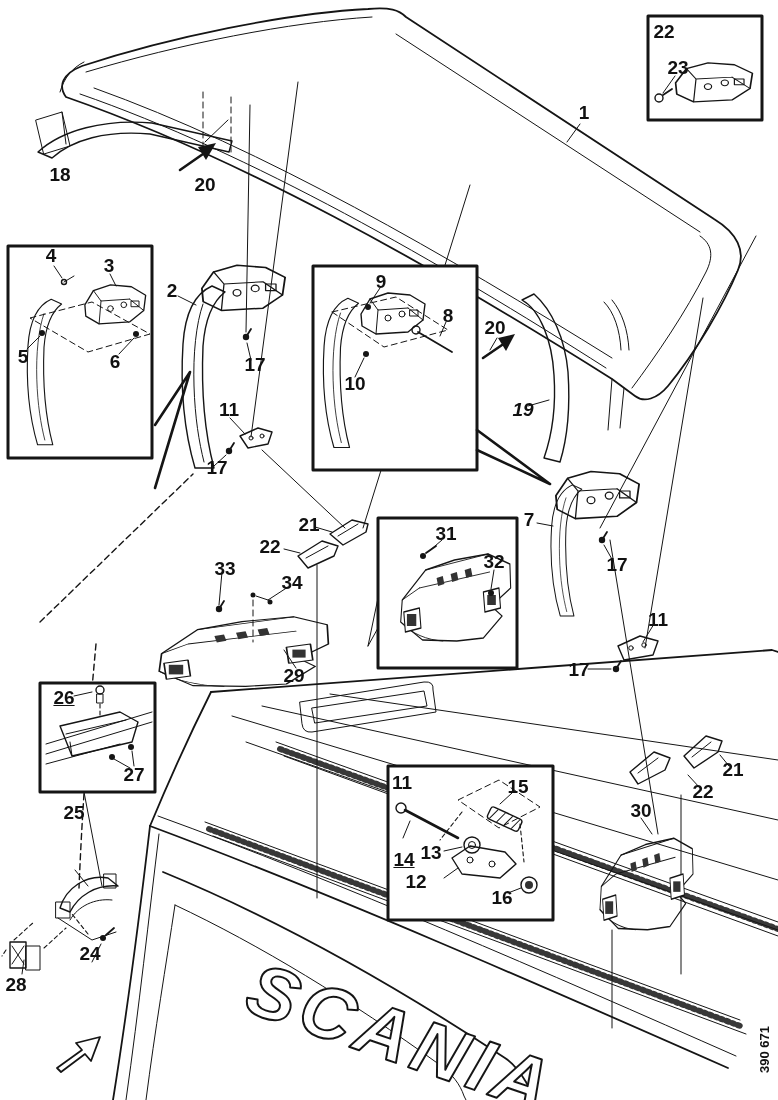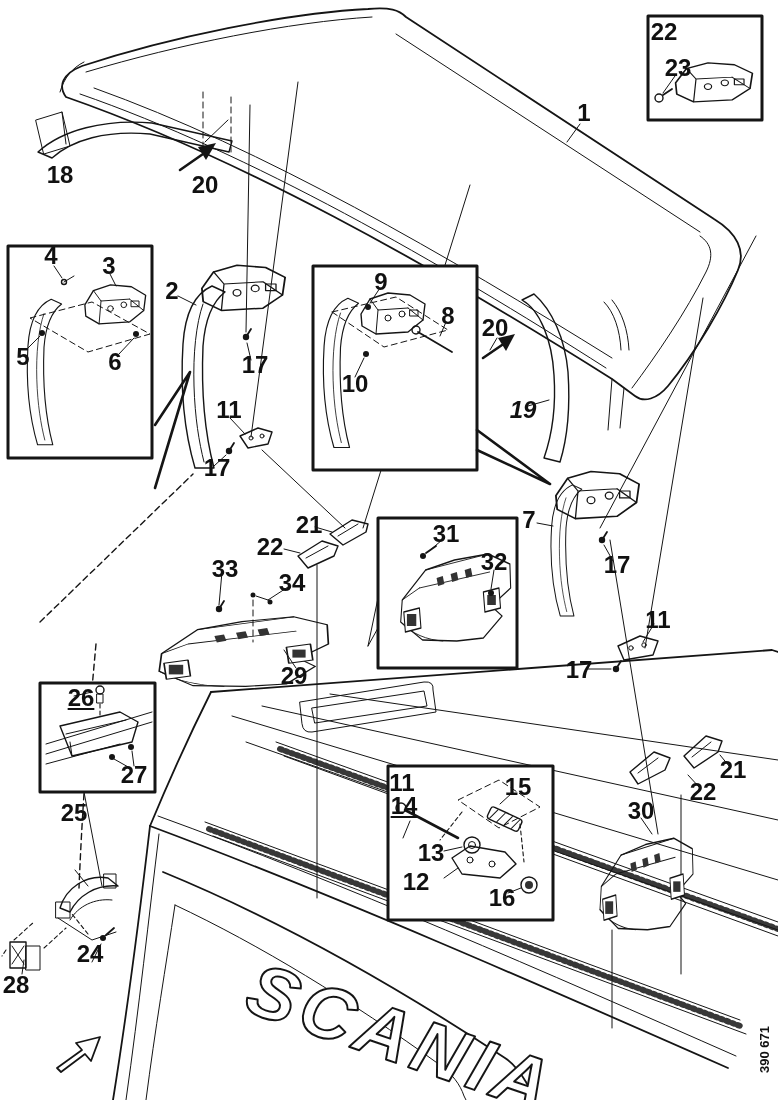--- a/index.html
+++ b/index.html
@@ -14,21 +14,21 @@
   svg .dash{stroke-dasharray:6 4;}
   svg .dashf{stroke-dasharray:4 3;stroke-width:1.1;}
   svg .hatch{stroke-width:6;stroke-dasharray:2 4;opacity:.85;}
   svg .blob{fill:#151515;stroke:none;}
   svg .dark{fill:#333;stroke:none;}
   svg .wfill{fill:#fff;}
   svg .emblem{font-weight:bold;font-style:italic;font-size:74px;letter-spacing:6px;
               fill:#fff;stroke:#151515;stroke-width:2;}
   #callout-layer{position:absolute;left:0;top:0;width:100%;height:100%;}
   .callout{position:absolute;transform:translate(-50%,-50%);font-weight:bold;
-           font-size:24px;color:#111;white-space:nowrap;}
+           font-size:19px;color:#111;white-space:nowrap;}
   .figcode{position:absolute;left:734px;top:1042px;width:60px;text-align:center;
            transform:rotate(-90deg);font-size:13px;font-weight:bold;color:#111;}
 </style>
 </head>
 <body>
 
 <div class="stage">
 
 <svg width="778" height="1100" viewBox="0 0 778 1100">
   <defs>
@@ -330,40 +330,40 @@
       <div class="callout" style="left: 115px; top: 362px;">6</div>
       <div class="callout" style="left: 529px; top: 520px;">7</div>
       <div class="callout" style="left: 448px; top: 316px;">8</div>
       <div class="callout" style="left: 381px; top: 282px;">9</div>
       <div class="callout" style="left: 355px; top: 384px;">10</div>
       <div class="callout" style="left: 229px; top: 410px;">11</div>
       <div class="callout" style="left: 658px; top: 620px;">11</div>
       <div class="callout" style="left: 402px; top: 783px;">11</div>
       <div class="callout" style="left: 416px; top: 882px;">12</div>
       <div class="callout" style="left: 431px; top: 853px;">13</div>
-      <div class="callout" style="left: 404px; top: 806px; text-decoration: underline;">14</div>
+      <div class="callout" style="left: 404px; top: 860px; text-decoration: underline;">14</div>
       <div class="callout" style="left: 518px; top: 787px;">15</div>
       <div class="callout" style="left: 502px; top: 898px;">16</div>
       <div class="callout" style="left: 255px; top: 365px;">17</div>
       <div class="callout" style="left: 617px; top: 565px;">17</div>
       <div class="callout" style="left: 217px; top: 468px;">17</div>
       <div class="callout" style="left: 579px; top: 670px;">17</div>
       <div class="callout" style="left: 60px; top: 175px;">18</div>
       <div class="callout" style="left: 523px; top: 410px; font-style: italic;">19</div>
       <div class="callout" style="left: 205px; top: 185px;">20</div>
       <div class="callout" style="left: 495px; top: 328px;">20</div>
       <div class="callout" style="left: 309px; top: 525px;">21</div>
       <div class="callout" style="left: 733px; top: 770px;">21</div>
       <div class="callout" style="left: 270px; top: 547px;">22</div>
       <div class="callout" style="left: 703px; top: 792px;">22</div>
       <div class="callout" style="left: 664px; top: 32px;">22</div>
       <div class="callout" style="left: 678px; top: 68px;">23</div>
       <div class="callout" style="left: 90px; top: 954px;">24</div>
       <div class="callout" style="left: 74px; top: 813px;">25</div>
-      <div class="callout" style="left: 81px; top: 698px; text-decoration: underline;">26</div>
+      <div class="callout" style="left: 64px; top: 698px; text-decoration: underline;">26</div>
       <div class="callout" style="left: 134px; top: 775px;">27</div>
       <div class="callout" style="left: 16px; top: 985px;">28</div>
       <div class="callout" style="left: 294px; top: 676px;">29</div>
       <div class="callout" style="left: 641px; top: 811px;">30</div>
       <div class="callout" style="left: 446px; top: 534px;">31</div>
       <div class="callout" style="left: 494px; top: 562px;">32</div>
       <div class="callout" style="left: 225px; top: 569px; text-align: right;">33</div>
       <div class="callout" style="left: 292px; top: 583px;">34</div>
     </div>
 

